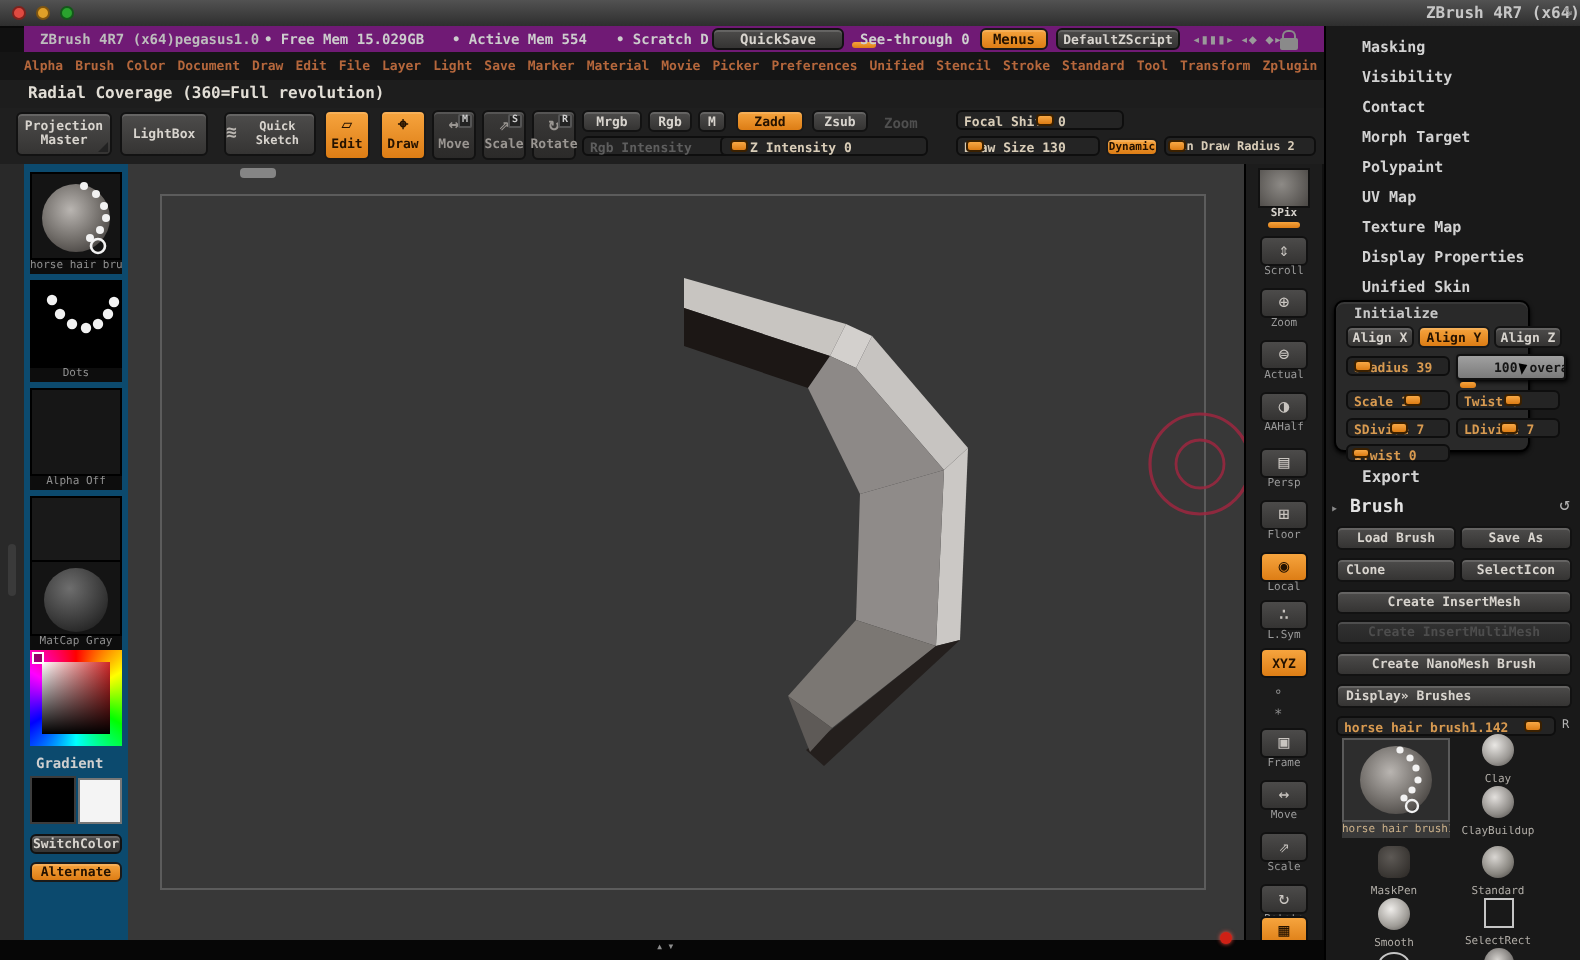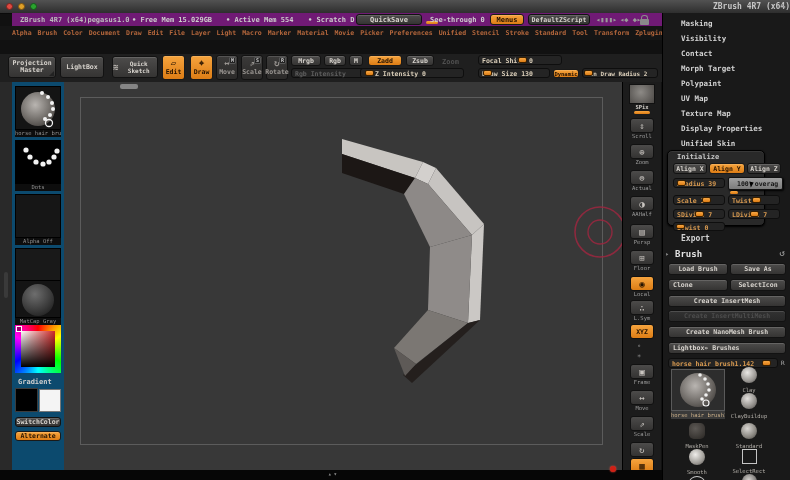--- a/index.html
+++ b/index.html
@@ -66,21 +66,21 @@
          border-radius:3px;color:#c9c5c0;font-size:9px;line-height:14px;box-sizing:border-box;}
   .shbox.orange{background:linear-gradient(#f6a43e,#dd7d15);color:#241200;}
   .shlab{font-size:5.5px;color:#9a9a9a;line-height:6px;}
   
   .rightpanel{left:662px;top:13px;width:128px;height:467px;background:#191919;border-left:1px solid #000;overflow:hidden;}
   .rpmenu{left:18px;font-size:7.5px;font-weight:bold;color:#d2d2d2;white-space:nowrap;}
   .initbox{left:4px;top:137px;width:98px;height:76px;background:#292929;border:1px solid #000;border-radius:5px;
            box-shadow:inset 0 1px 0 rgba(255,255,255,.07),0 1px 2px #000;box-sizing:border-box;}
   .inittitle{left:9px;top:2px;font-size:7px;font-weight:bold;color:#c8c8c8;}
   .cursorbox{box-sizing:border-box;background:linear-gradient(#a0a0a0,#7b7b7b);border:1px solid #111;border-radius:2px;
-             color:#151515;font-size:6.5px;font-weight:bold;display:flex;align-items:center;padding:0 8px;overflow:hidden;
+             color:#151515;font-size:6.5px;font-weight:bold;display:flex;align-items:center;padding:0 18px;overflow:hidden;
              box-shadow:1px 1px 2px #000;}
   .cur{width:0;height:0;border-left:4px solid #000;border-top:2px solid transparent;border-bottom:4px solid transparent;
        display:inline-block;margin:0 1px;transform:rotate(-15deg);}
   .rptxt{font-size:8px;font-weight:bold;color:#d2d2d2;}
   .bthumbcap{font-size:5.5px;color:#b0aca6;line-height:7px;white-space:nowrap;overflow:hidden;}
   .bigthumb{left:8px;top:356px;width:54px;height:42px;background:#2d2d2d;border:1px solid #5a5a5a;box-sizing:border-box;}
   .bigcap{left:8px;top:398px;width:54px;height:8px;background:#3a3a3a;color:#cbb089;font-size:5.5px;line-height:8px;
           text-align:center;overflow:hidden;white-space:nowrap;}
   .dotarc{position:absolute;left:0;top:0;}
   
@@ -121,36 +121,39 @@
   <div class="abs menubar">
     <span class="menuitem">Alpha</span>
     <span class="menuitem">Brush</span>
     <span class="menuitem">Color</span>
     <span class="menuitem">Document</span>
     <span class="menuitem">Draw</span>
     <span class="menuitem">Edit</span>
     <span class="menuitem">File</span>
     <span class="menuitem">Layer</span>
     <span class="menuitem">Light</span>
-    <span class="menuitem">Macro</span>
+    <span class="menuitem">Save</span>
     <span class="menuitem">Marker</span>
     <span class="menuitem">Material</span>
     <span class="menuitem">Movie</span>
     <span class="menuitem">Picker</span>
     <span class="menuitem">Preferences</span>
     <span class="menuitem">Unified</span>
     <span class="menuitem">Stencil</span>
     <span class="menuitem">Stroke</span>
     <span class="menuitem">Standard</span>
     <span class="menuitem">Tool</span>
     <span class="menuitem">Transform</span>
     <span class="menuitem">Zplugin</span>
     <span class="menuitem">Zscript</span>
   </div>
 
+  <div class="abs hintbar">
+    <span class="abs hint">Radial Coverage (360=Full revolution)</span>
+  </div>
 
   <div class="abs toolrow">
     <div class="abs btn" style="left:8px;top:2px;width:48px;height:22px;font-size:6.5px;line-height:7px;padding:1px;">
       <span class="tbtn-label">Projection Master</span>
         <span class="fold"></span>
     </div>
     <div class="abs btn" style="left:60px;top:2px;width:44px;height:22px;font-size:6.5px;">LightBox</div>
     <div class="abs btn" style="left:112px;top:2px;width:46px;height:22px;font-size:6px;gap:2px;">
       <span style="font-size:9px;color:#b9b5b0;">≋</span>
       <span>Quick Sketch</span>
@@ -405,21 +408,21 @@
     <span class="abs rptxt" style="left:12px;top:236px;font-size:9px;color:#e2e2e2;">Brush</span>
     <span class="abs" style="right:6px;top:235px;font-size:9px;color:#b0b0b0;">↺</span>
 
     <div class="abs btn" style="left:5px;top:250px;width:60px;height:12px;font-size:6.5px;">Load Brush</div>
     <div class="abs btn" style="left:67px;top:250px;width:56px;height:12px;font-size:6.5px;">Save As</div>
     <div class="abs btn" style="left:5px;top:266px;width:60px;height:12px;font-size:6.5px;justify-content:flex-start;padding-left:4px;">Clone</div>
     <div class="abs btn" style="left:67px;top:266px;width:56px;height:12px;font-size:6.5px;">SelectIcon</div>
     <div class="abs btn" style="left:5px;top:282px;width:118px;height:12px;font-size:6.5px;">Create InsertMesh</div>
     <div class="abs btn" style="left:5px;top:297px;width:118px;height:12px;font-size:6.5px;color:#4d4d4d;background:linear-gradient(#323232,#282828);">Create InsertMultiMesh</div>
     <div class="abs btn" style="left:5px;top:313px;width:118px;height:12px;font-size:6.5px;">Create NanoMesh Brush</div>
-    <div class="abs btn" style="left:5px;top:329px;width:118px;height:12px;font-size:6.5px;justify-content:flex-start;padding-left:4px;">Lightbox» Brushes</div>
+    <div class="abs btn" style="left:5px;top:329px;width:118px;height:12px;font-size:6.5px;justify-content:flex-start;padding-left:4px;">Display» Brushes</div>
     <div class="slider rp" style="left:5px;top:345px;width:110px;height:10px;">
       <span class="slabel">horse hair brush1.142</span>
       <span class="shandle" style="left:86%;"></span>
     </div>
     <span class="abs" style="left:118px;top:346px;font-size:6px;color:#b5b5b5;">R</span>
 
     <div class="abs bigthumb">
       <span class="sphere" style="position:absolute;left:8px;top:3px;width:36px;height:34px;border-radius:50%;background:radial-gradient(circle at 42% 38%, #b9b5b1, #6e6a66 55%, #2c2927 100%);"></span>
       <svg class="dotarc" width="52" height="40">
         <g fill="#f2f2f2">

